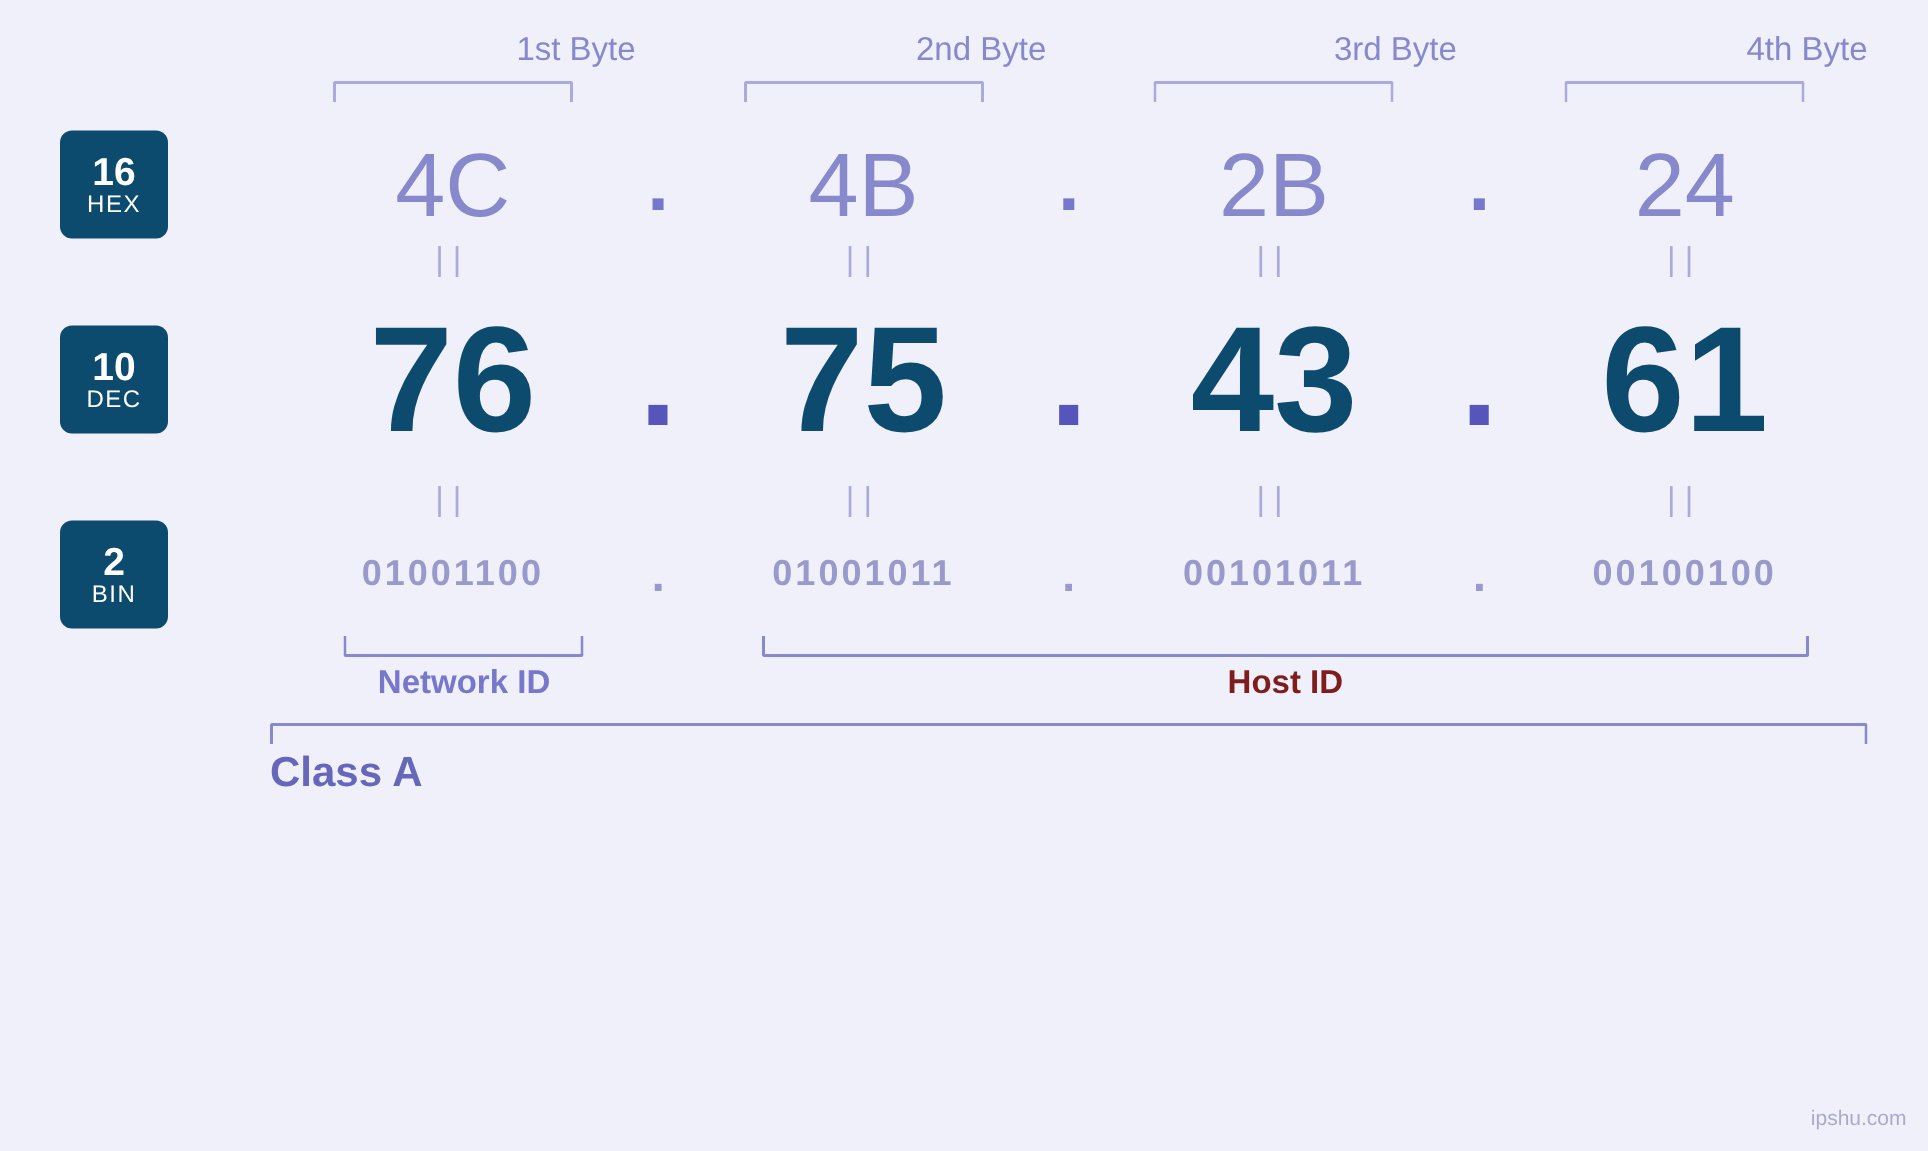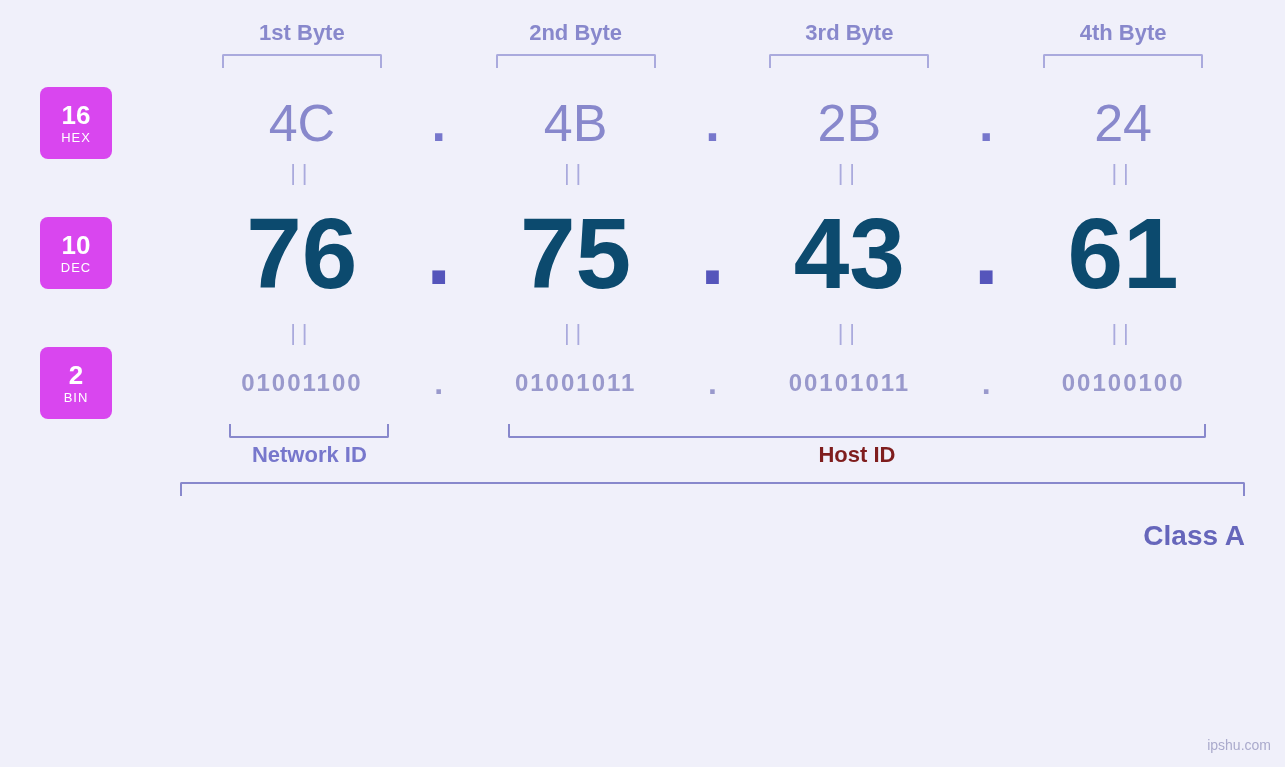--- a/index.html
+++ b/index.html
@@ -28,24 +28,24 @@
     .byte-headers {
       display: flex;
       width: 100%;
       justify-content: flex-end;
       margin-bottom: 8px;
       padding-left: 140px;
     }
 
     .byte-header {
       flex: 1;
-      text-align: center;
+      text-align: right;
       color: #8888cc;
       font-size: 22px;
-      font-weight: 700;
+      font-weight: 400;
     }
 
     
     .brackets-row {
       display: flex;
       width: 100%;
       padding-left: 140px;
       margin-bottom: 10px;
     }
 
@@ -73,55 +73,55 @@
     .label-cell {
       width: 140px;
       display: flex;
       align-items: center;
       justify-content: flex-start;
     }
 
     .label-badge {
       width: 72px;
       height: 72px;
-      background: #d946ef;
+      background: #0c4a6e;
       border-radius: 8px;
       display: flex;
       flex-direction: column;
       align-items: center;
       justify-content: center;
       color: white;
     }
 
     .badge-number {
       font-size: 26px;
       font-weight: 600;
       line-height: 1.1;
     }
 
     .badge-label {
-      font-size: 13px;
+      font-size: 16px;
       font-weight: 400;
       letter-spacing: 1px;
     }
 
     .byte-cells {
       display: flex;
       flex: 1;
       align-items: center;
     }
 
     .byte-value {
       flex: 1;
       text-align: center;
       color: #7777cc;
     }
 
     .byte-value.hex {
-      font-size: 52px;
+      font-size: 60px;
       font-weight: 300;
       color: #8888cc;
     }
 
     .byte-value.dec {
       font-size: 100px;
       font-weight: 700;
       color: #0c4a6e;
     }
 
@@ -304,20 +304,20 @@
   </div>
 
   <div style="display:flex; width:100%; padding-left:140px; margin-top:4px;">
     <div style="flex:1; text-align:center; color:#7777cc; font-size:22px; font-weight:700;">Network ID</div>
     <div style="width:30px; flex-shrink:0;"></div>
     <div style="flex:3; text-align:center; color:#7f1d1d; font-size:22px; font-weight:600;">Host ID</div>
   </div>
 
   <div style="width:100%; padding-left:140px; margin-top:14px;">
     <div style="width:100%; height:14px; border:2px solid #8888cc; border-bottom:none; border-radius:2px 2px 0 0;"></div>
-    <div style="display:flex; justify-content:flex-end; margin-top:24px;">
+    <div style="display:flex; justify-content:flex-start; margin-top:3px;">
       <span style="color:#6666bb; font-size:28px; font-weight:600;">Class A</span>
     </div>
   </div>
 
   <div class="watermark">ipshu.com</div>
 
 </div>
 
 </body></html>

